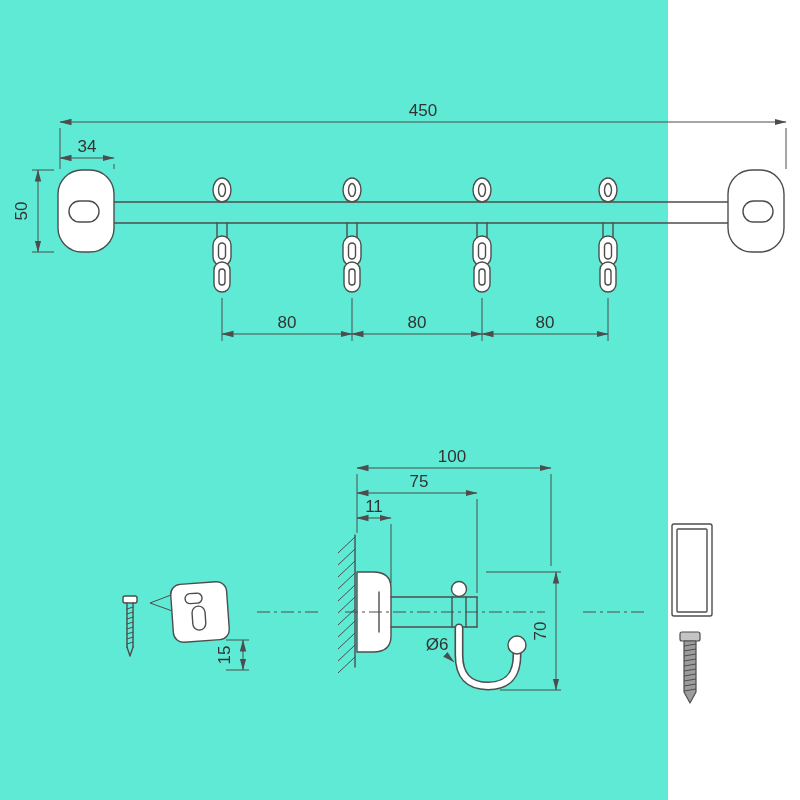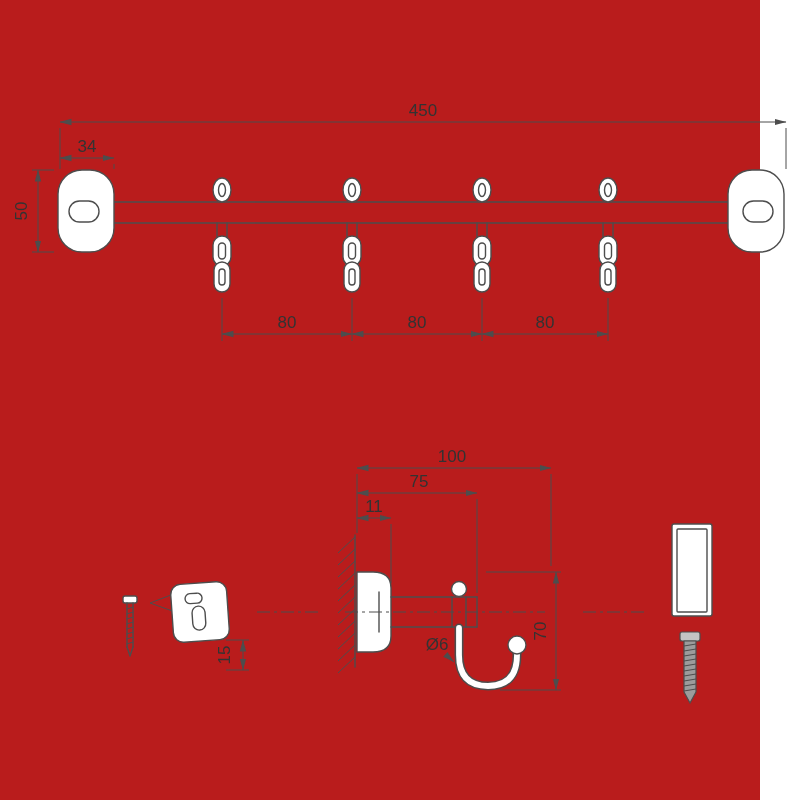--- a/index.html
+++ b/index.html
@@ -1,17 +1,17 @@
 <!DOCTYPE html>
 <html style="--line: #4d4d4d; --txt: #333333;"><head>
 <meta charset="utf-8">
 <style>
   :root { --line:#4d4d4d; --txt:#333333; }
   html,body { margin:0; padding:0; background:#ffffff; }
-  .canvas-wrap { width:760px; height:800px; background:#b91c1c; position:relative; }
+  .canvas-wrap { width:668px; height:800px; background:#5eead4; position:relative; }
   svg text { font-family:"Liberation Sans","DejaVu Sans",sans-serif; font-size:17px; fill:var(--txt); }
   .obj   { fill:none; stroke:var(--line); stroke-width:1.4; stroke-linecap:round; stroke-linejoin:round; }
   .objf  { fill:#ffffff; stroke:var(--line); stroke-width:1.4; stroke-linejoin:round; }
   .dim   { fill:none; stroke:var(--line); stroke-width:1; }
   .ext   { fill:none; stroke:var(--line); stroke-width:1; }
   .leader{ fill:none; stroke:var(--line); stroke-width:1; }
   .cl    { fill:none; stroke:var(--line); stroke-width:1; stroke-dasharray:13 4 3 4; }
   .hatch line { stroke:var(--line); stroke-width:1; }
   .wire-out { fill:none; stroke:var(--line); stroke-width:9; stroke-linecap:round; }
   .wire-in  { fill:none; stroke:#ffffff; stroke-width:5.8; stroke-linecap:round; }

